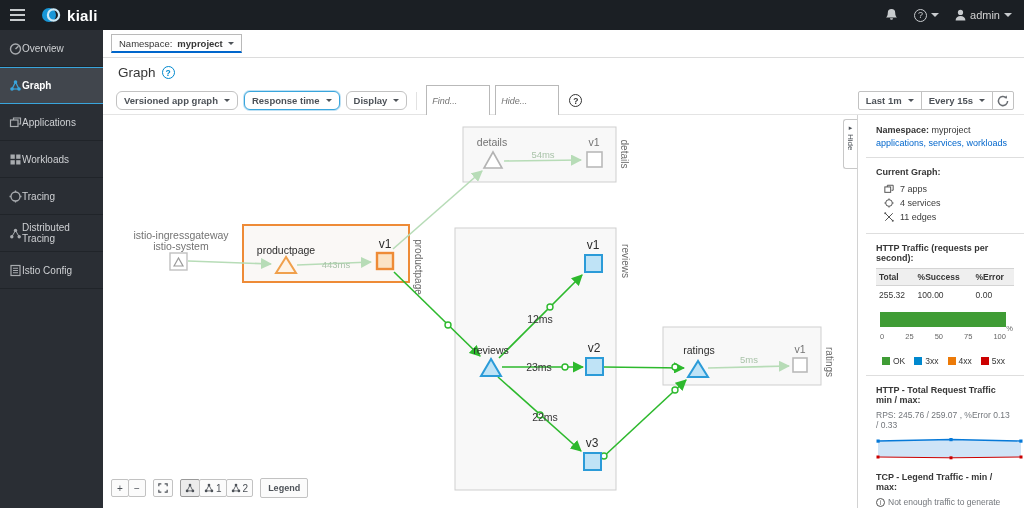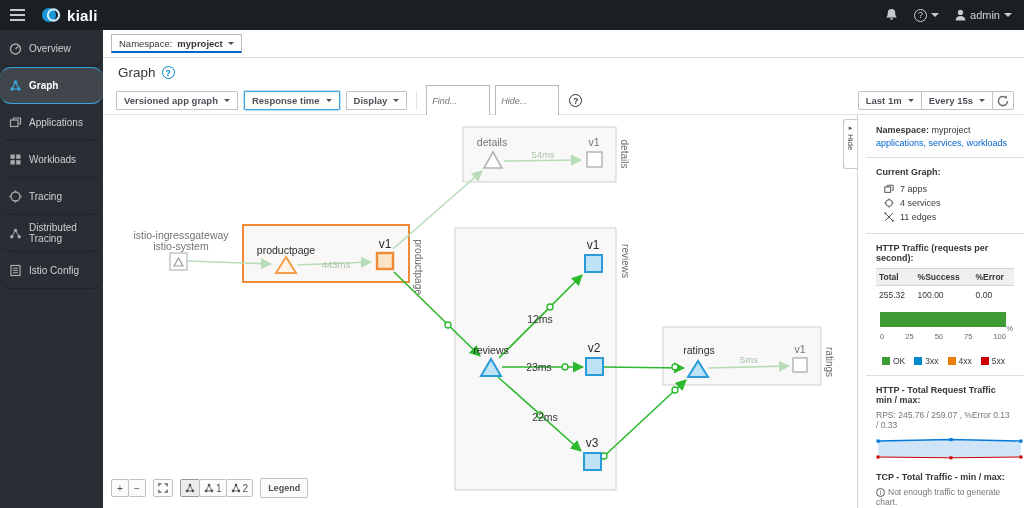--- a/index.html
+++ b/index.html
@@ -17,22 +17,22 @@
   .mast-right { display:flex; align-items:center; gap:16px; color:#d2d2d2; font-size:11px; }
   .mast-item { display:flex; align-items:center; gap:4px; cursor:pointer; }
   .caret-down { width:0; height:0; border-left:4px solid transparent; border-right:4px solid transparent;
     border-top:4px solid #c8cbce; display:inline-block; }
   .help-round { width:13px; height:13px; border:1px solid #c8cbce; border-radius:50%; color:#c8cbce;
     font-size:9px; display:flex; align-items:center; justify-content:center; }
 
   
   .shell { display:flex; height:478px; }
   .sidebar { width:103px; background:#2a2e34; flex-shrink:0; }
-  .nav-item { height:37px; display:flex; align-items:center; gap:7px; padding:0 9px;
-    color:#cfd1d4; font-size:10px; border-bottom:1px solid #202429; cursor:pointer;border-radius:11px; }
+  .nav-item { height:37px; display:flex; align-items:center; padding:0 9px;
+    color:#cfd1d4; font-size:10px; border-bottom:1px solid #202429; cursor:pointer; }
   .nav-item.active { background:#41464d; border-top:1px solid #39a5dc; border-bottom:1px solid #39a5dc;
     color:#fff; font-weight:bold; }
   .nav-ico { width:13px; height:13px; flex-shrink:0; }
 
   .main { flex:1; display:flex; flex-direction:column; min-width:0; }
 
   .topbar { height:28px; background:#fff; border-bottom:1px solid #dcdcdc; display:flex;
     align-items:center; padding-left:8px; }
   .ns-select { height:19px; border:1px solid #b9b9b9; border-bottom:2px solid #0066cc; background:#fefefe;
     display:flex; align-items:center; gap:5px; font-size:9.5px; color:#363636; padding:0 7px; cursor:pointer; }
@@ -40,21 +40,21 @@
   .ns-caret { width:0;height:0;border-left:3.5px solid transparent;border-right:3.5px solid transparent;
     border-top:3.5px solid #4d5258; }
 
   .titlebar { height:29px; display:flex; align-items:center; gap:6px; padding-left:15px;
     font-size:13.5px; color:#363636; }
   .help-blue { width:13px; height:13px; border:1.5px solid #0088ce; border-radius:50%; color:#0088ce;
     font-size:8.5px; font-weight:bold; display:flex; align-items:center; justify-content:center; cursor:pointer; }
 
   .gtoolbar { height:28px; display:flex; align-items:center; gap:6px; padding:0 10px 0 13px;
     border-bottom:1px solid #e4e4e4; }
-  .btn { height:19px; background:#fff; border:1px solid #c2c2c2; border-radius:1px; font-size:9.5px;
+  .btn { height:19px; background:#fff; border:1px solid #c2c2c2; border-radius:6px; font-size:9.5px;
     font-weight:bold; color:#4d5258; display:flex; align-items:center; gap:6px; padding:0 7px; cursor:pointer; }
   .btn .bcaret { width:0;height:0;border-left:3.5px solid transparent;border-right:3.5px solid transparent;
     border-top:3.5px solid #4d5258; }
   .btn.focused { border:1px solid #39a5dc; box-shadow:0 0 0 1px #bee1f4; }
   .sep { width:1px; height:18px; background:#e2e2e2; margin:0 3px; }
   .find-input { height:32px; width:64px; border:1px solid #b9b9b9; font-size:9px; font-style:italic;
     padding:0 5px; color:#333; }
   .find-input + .find-input { margin-left:-1px; }
   .help-dark { width:13px; height:13px; border:1.5px solid #333; border-radius:50%; color:#333;
     font-size:8.5px; font-weight:bold; display:flex; align-items:center; justify-content:center;
@@ -533,20 +533,20 @@
           <polyline points="2,7 75,5.5 145,7" fill="none" stroke="#0679d8" stroke-width="1.4"></polyline>
           <polyline points="2,23 75,23.8 145,23" fill="none" stroke="#cc0000" stroke-width="1"></polyline>
           <rect x="0.5" y="5.5" width="3.2" height="3.2" fill="#0679d8"></rect>
           <rect x="73.4" y="4" width="3.2" height="3.2" fill="#0679d8"></rect>
           <rect x="143.3" y="5.5" width="3.2" height="3.2" fill="#0679d8"></rect>
           <rect x="0.5" y="21.5" width="3" height="3" fill="#cc0000"></rect>
           <rect x="73.5" y="22.3" width="3" height="3" fill="#cc0000"></rect>
           <rect x="143.5" y="21.5" width="3" height="3" fill="#cc0000"></rect>
         </svg>
 
-        <div class="p-title">TCP - Total Traffic - min / max:</div>
+        <div class="p-title">TCP - Legend Traffic - min / max:</div>
         <div class="p-sub">
           <span class="info-i">i</span><span>Not enough traffic to generate chart.</span>
         </div>
       </aside>
     </div>
   </div>
 </div>
 
 </body></html>

